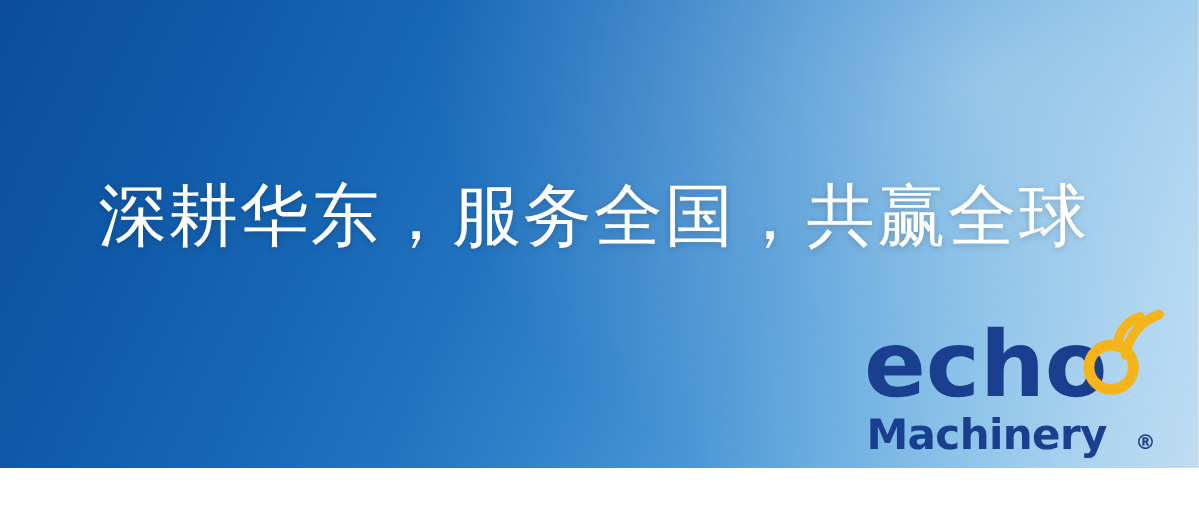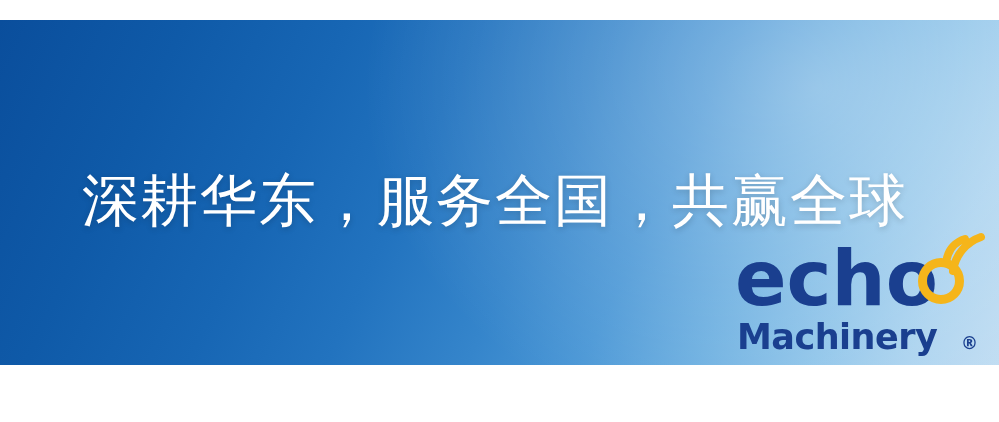--- a/index.html
+++ b/index.html
@@ -3,35 +3,34 @@
 <meta charset="utf-8">
 <style>
   html, body {
     margin: 0;
     padding: 0;
     background: #ffffff;
   }
   #banner {
     position: relative;
     width: 999px;
-    height: 345px;
+    height: 390px;
     overflow: hidden;
     background: linear-gradient(115deg,
         #0a4e9c 0%,
         #0f5aa8 16%,
         #1766b4 30%,
         #2273bf 42%,
         #3585cb 54%,
         #4a97d6 64%,
         #6aaee0 74%,
         #8cc3e9 84%,
         #a9d2ef 92%,
         #bfdcf2 100%);
     font-family: "Liberation Sans", sans-serif;
-    margin-top: 20px;
   }
   
   #banner::after {
     content: "";
     position: absolute;
     right: -120px;
     top: -180px;
     width: 760px;
     height: 620px;
     background: radial-gradient(ellipse at 60% 40%,
@@ -60,21 +59,21 @@
     color: #f5c23c;
     font-family: "DejaVu Serif", "Liberation Serif", serif;
     font-size: 20px;
     letter-spacing: 1.5px;
     white-space: nowrap;
     z-index: 3;
   }
   
   .logo {
     position: absolute;
-    right: 10px;
+    right: 25px;
     bottom: 2px;
     width: 256px;
     height: 132px;
     z-index: 4;
   }
   .logo svg { display: block; }
 </style>
 </head>
 <body>
 

